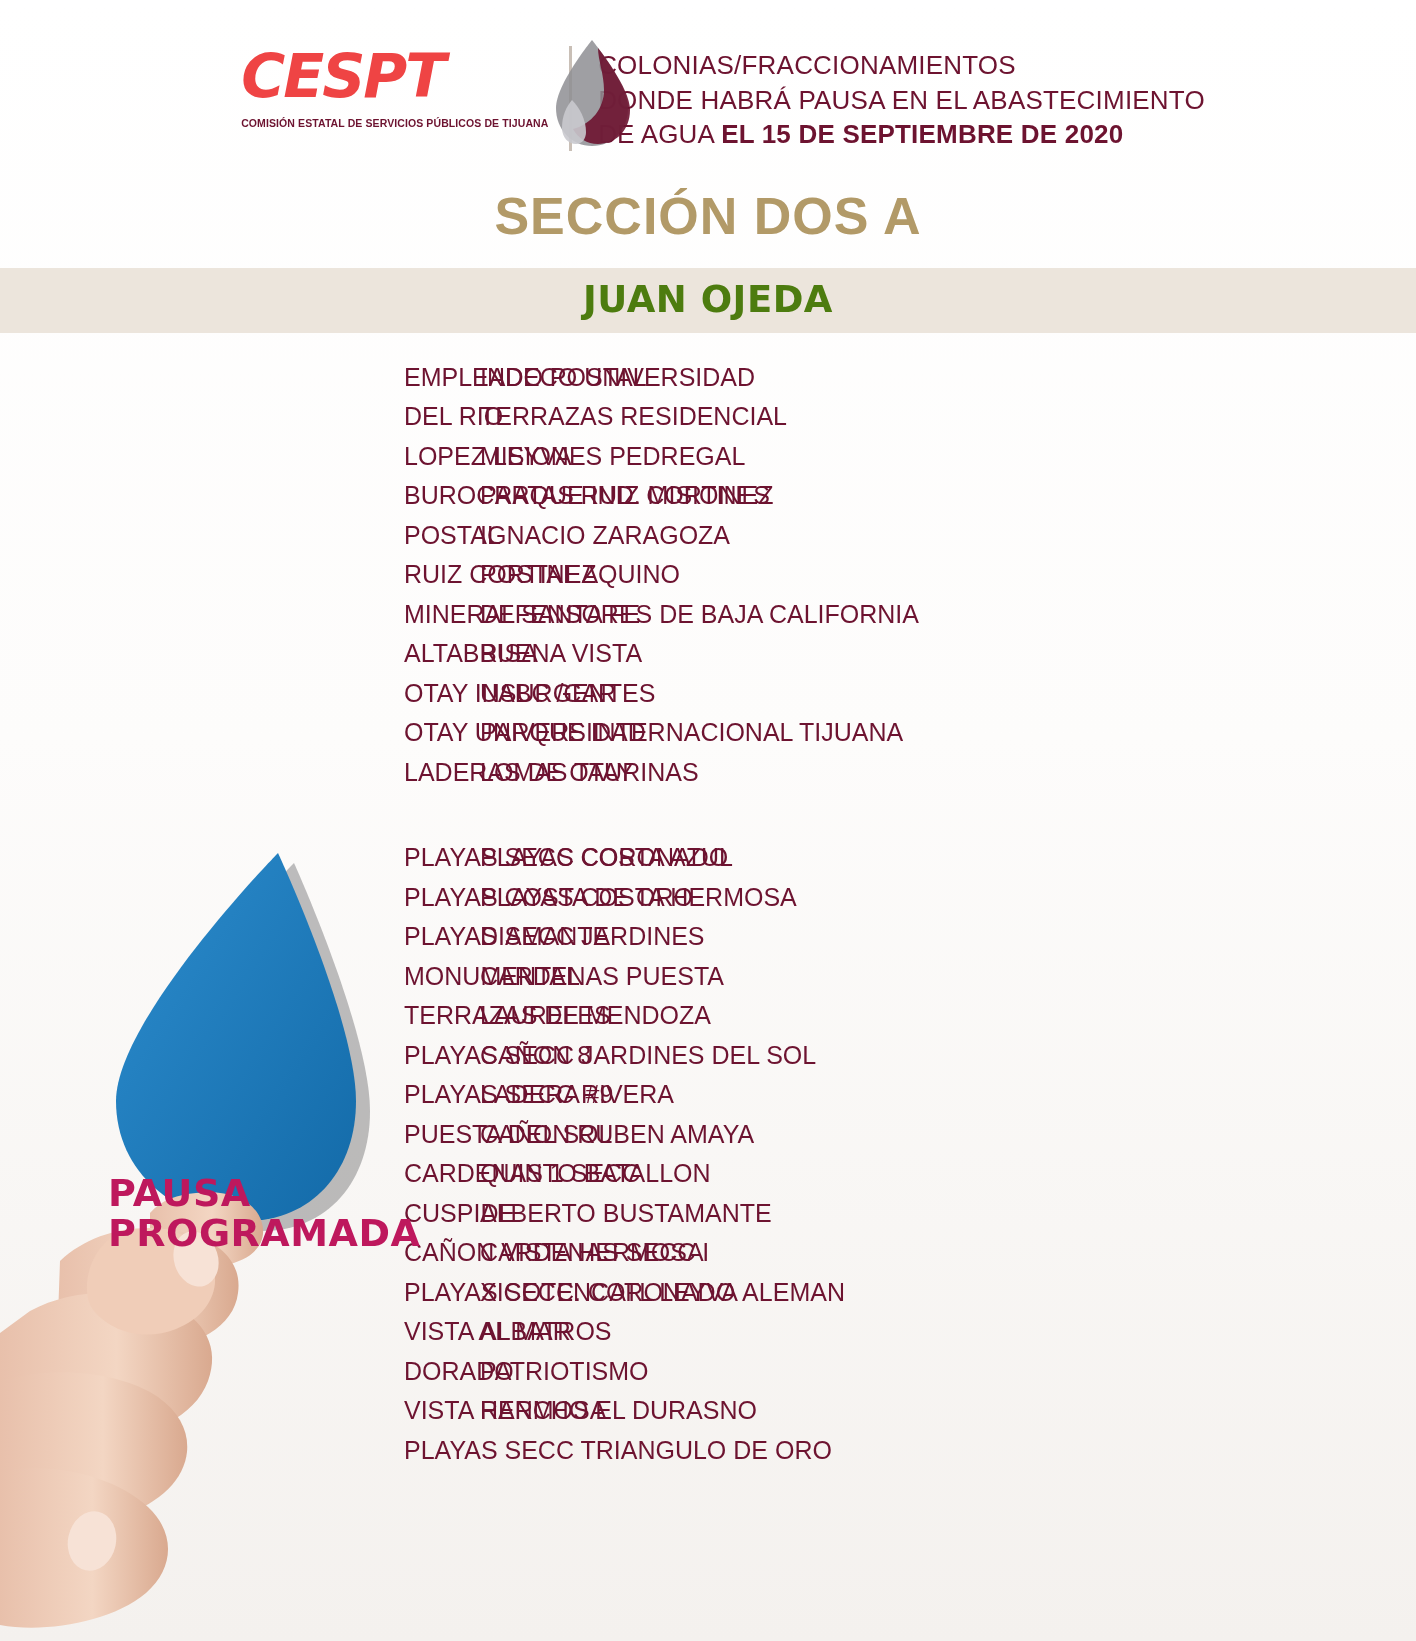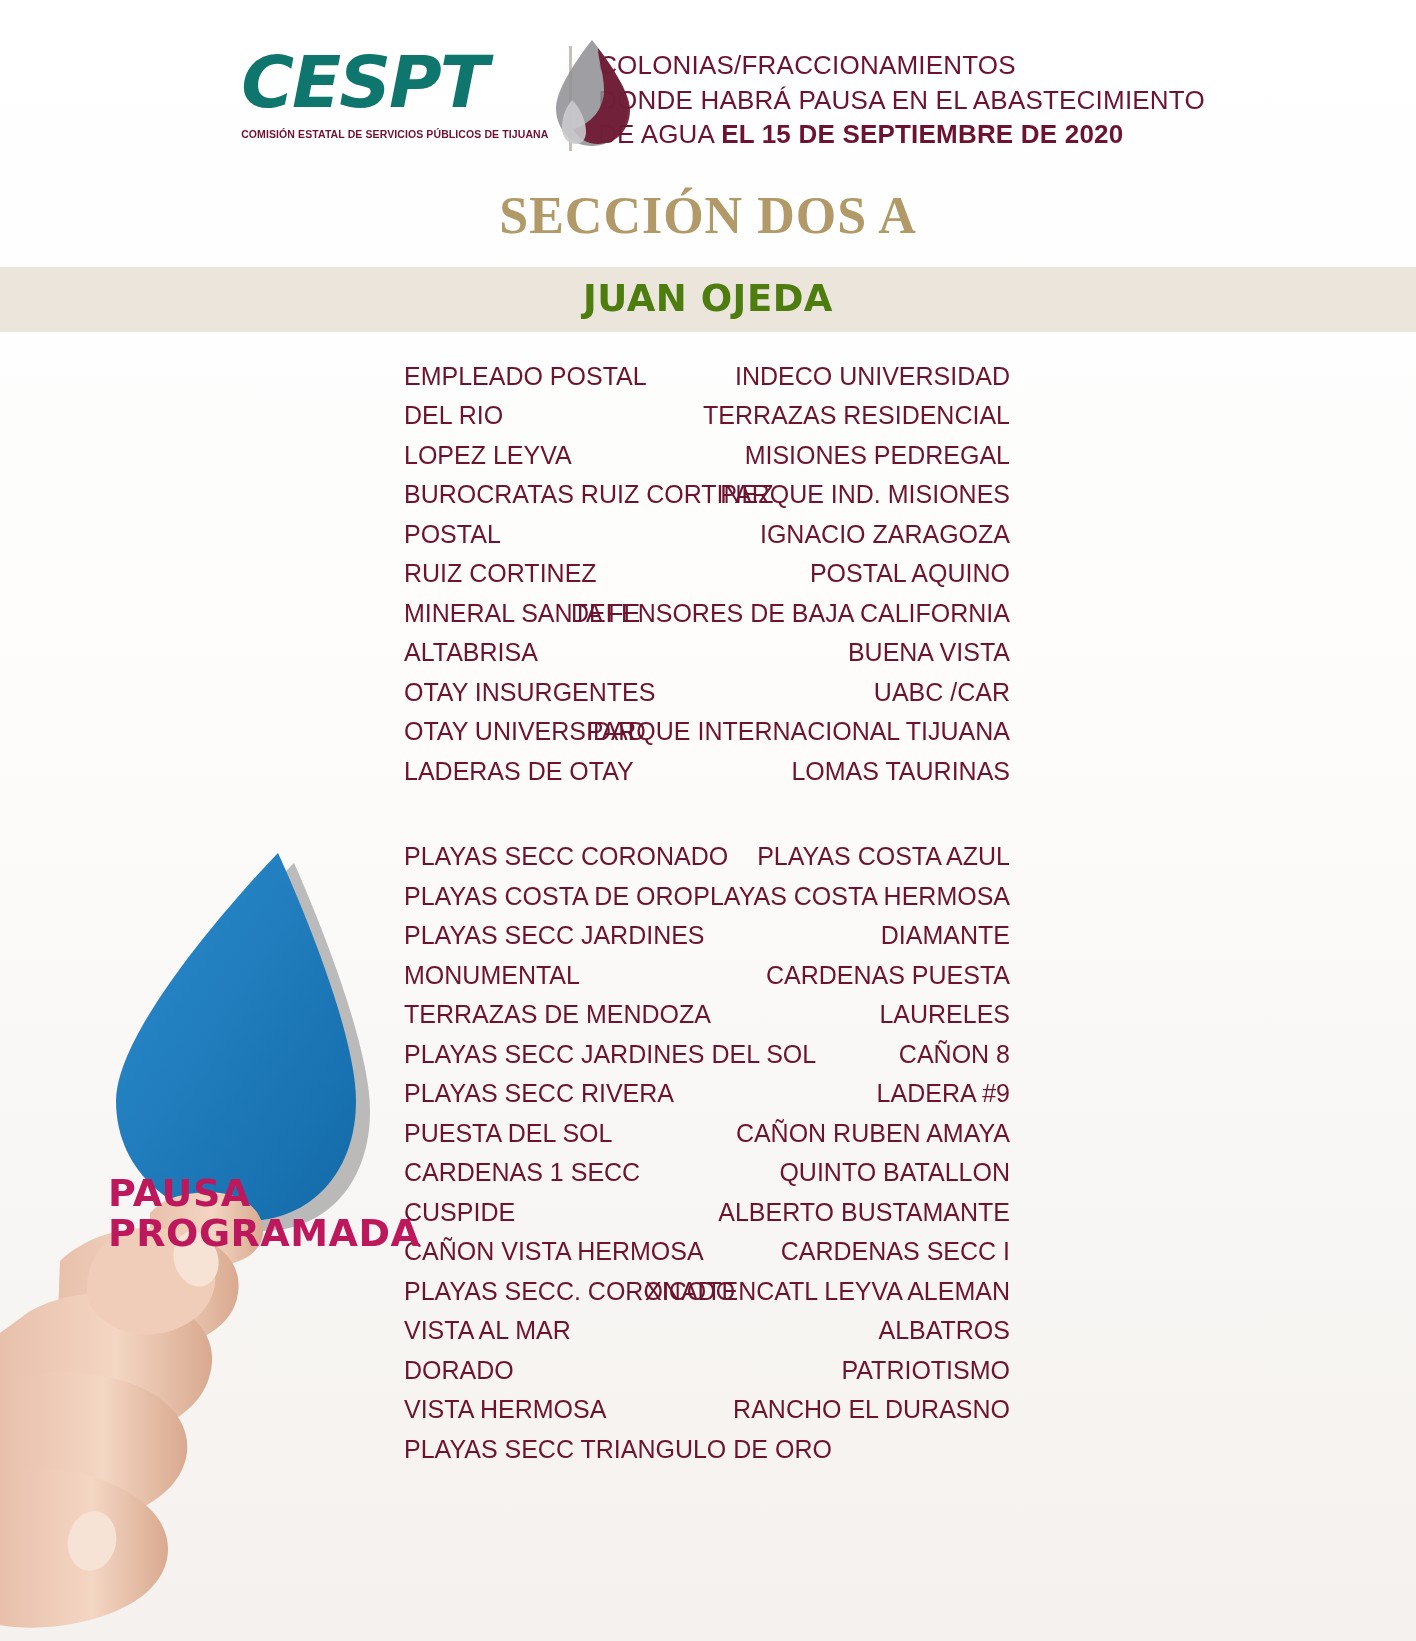--- a/index.html
+++ b/index.html
@@ -48,23 +48,23 @@
   }
   .logo-text-wrap {
     display: flex;
     flex-direction: column;
     align-items: flex-start;
     padding-top: 6px;
   }
   .logo-cespt {
     font-family: "DejaVu Sans", sans-serif;
     font-weight: bold;
-    font-size: 72px;
+    font-size: 60px;
     letter-spacing: -2px;
-    color: #0f766e;
+    color: #ef4444;
     line-height: 0.95;
     font-style: italic;
   }
   .logo-sub {
     font-family: "Liberation Sans", sans-serif;
     font-weight: bold;
     font-size: 10.5px;
     letter-spacing: 0.1px;
     color: #6d1330;
     margin-top: 12px;
@@ -94,21 +94,21 @@
     font-size: 26px;
     letter-spacing: 0.2px;
     color: #6d1330;
     line-height: 1.33;
     white-space: nowrap;
   }
 
   
   .section-title {
     text-align: center;
-    font-family: Liberation Serif, serif;
+    font-family: Liberation Sans, sans-serif;
     font-weight: bold;
     font-size: 52px;
     letter-spacing: 1px;
     color: #b29a68;
     margin-top: 34px;
     margin-bottom: 22px;
   }
 
   
   .band {
@@ -129,21 +129,21 @@
   
   .cols {
     display: flex;
     padding: 26px 0 0 0;
   }
   .col {
     display: flex;
     flex-direction: column;
   }
   .col-left { width: 480px; padding-left: 404px; }
-  .col-right { width: 530px; text-align: right; }
+  .col-right { width: 530px; }
   .entry {
     font-family: "Liberation Sans", sans-serif;
     font-size: 25px;
     color: #6d1330;
     line-height: 39.5px;
     white-space: nowrap;
   }
 
   .block-juan .cols { padding-top: 25px; padding-bottom: 22px; }
   .block-aldo .cols { padding-top: 24px; }

